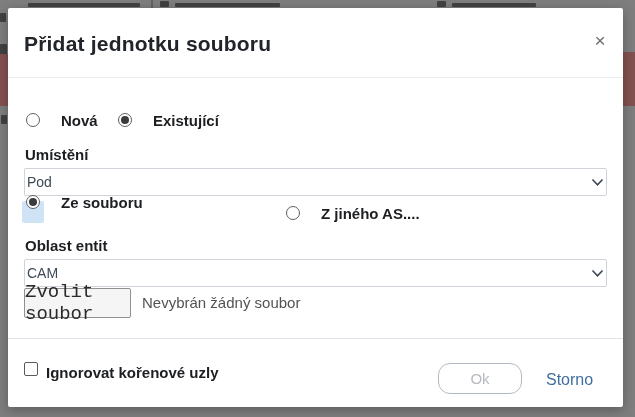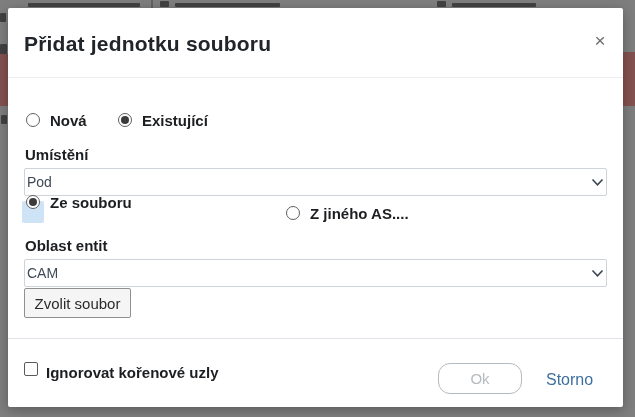--- a/index.html
+++ b/index.html
@@ -34,40 +34,41 @@
   .radio-opt{position:absolute;display:flex;align-items:center;height:16px;}
   .radio-circle{
     width:14px;height:14px;border-radius:50%;
     border:1px solid #5f5f5f;background:#fff;box-sizing:border-box;
     position:relative;flex:0 0 auto;
   }
   .radio-circle.checked::after{
     content:"";position:absolute;left:2px;top:2px;width:8px;height:8px;
     border-radius:50%;background:#3b3b3b;
   }
-  .radio-label{margin-left:10px;font-size:15px;font-weight:700;color:#1c1e21;white-space:nowrap;}
+  .radio-label{margin-left:21px;font-size:15px;font-weight:700;color:#1c1e21;white-space:nowrap;}
   .focus-square{
     position:absolute;width:22px;height:22px;background:#cfe3f6;border-radius:2px;
   }
   
   .field-label{position:absolute;font-size:15px;font-weight:700;color:#1c1e21;}
   
   .select{
     position:absolute;left:16px;width:583px;height:28px;box-sizing:border-box;
     border:1px solid #ced4da;border-radius:2px;background:#fff;
     display:flex;align-items:center;padding:0 2px;cursor:pointer;
   }
   .select .value{font-size:14px;color:#3f4a56;flex:1;}
   .select .chev{flex:0 0 auto;display:flex;align-items:center;}
   
   .file-btn{
     position:absolute;left:16px;top:280px;width:107px;height:30px;box-sizing:border-box;
     background:#f5f5f5;border:1px solid #909090;border-radius:2px;
-    font-size:15px;color:#2b2b2b;display:flex;align-items:center;justify-content:center;
+    font-size:19px;color:#2b2b2b;display:flex;align-items:center;justify-content:center;
     cursor:pointer;
+    font-family:Liberation Mono, monospace;
   }
   .file-status{
     position:absolute;left:134px;top:280px;height:30px;line-height:30px;
     font-size:15px;color:#535353;
   }
   
   .footer-divider{position:absolute;left:0;top:330px;width:100%;height:0;border-top:1px solid #e2e2ea;}
   .checkbox{
     position:absolute;left:16px;top:354px;width:14px;height:14px;box-sizing:border-box;
     border:1px solid #5a5a5a;border-radius:2px;background:#fefefe;cursor:pointer;
@@ -140,20 +141,21 @@
     <div class="select" style="top:251px;">
       <span class="value">CAM</span>
       <span class="chev">
         <svg width="13" height="9" viewBox="0 0 13 9">
             <polyline points="1.5,1.5 6.5,6.8 11.5,1.5" fill="none" stroke="#3a4654" stroke-width="1.6"></polyline>
           </svg>
       </span>
     </div>
 
     <div class="file-btn">Zvolit soubor</div>
+    <div class="file-status">Nevybrán žádný soubor</div>
 
     <div class="footer-divider"></div>
     <div class="checkbox"></div>
     <div class="checkbox-label">Ignorovat kořenové uzly</div>
     <div class="ok-btn" aria-disabled="true">Ok</div>
     <button class="storno-btn">Storno</button>
 
   </div>
 </div>
 

